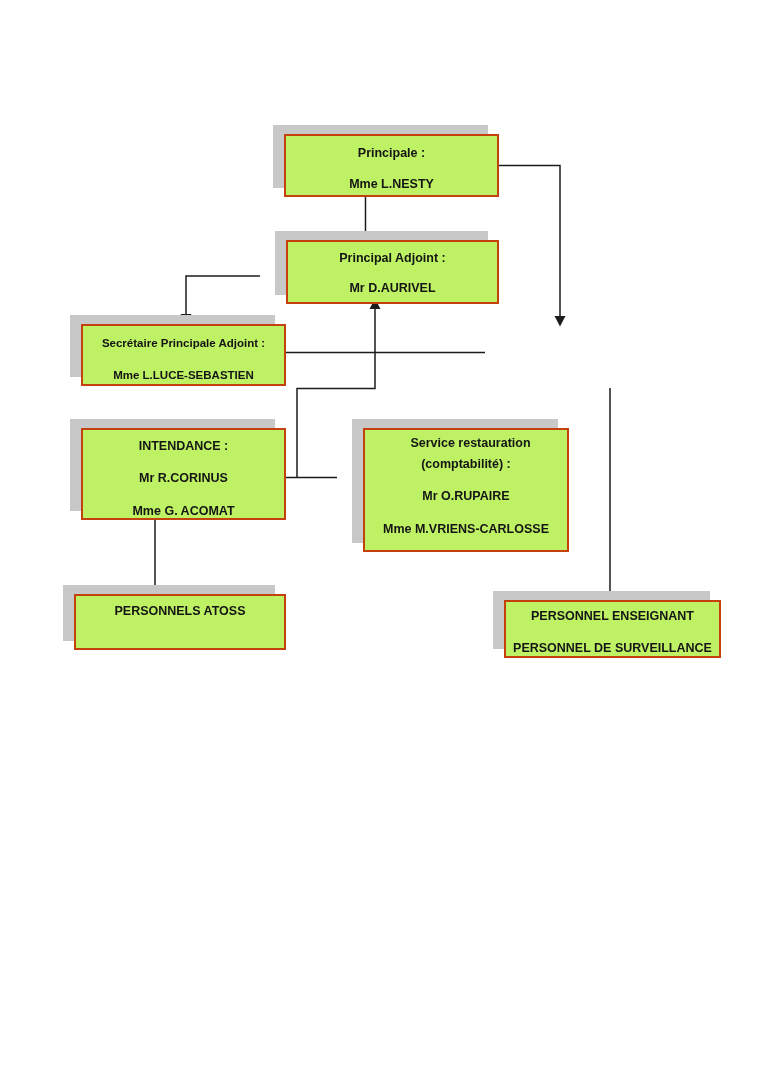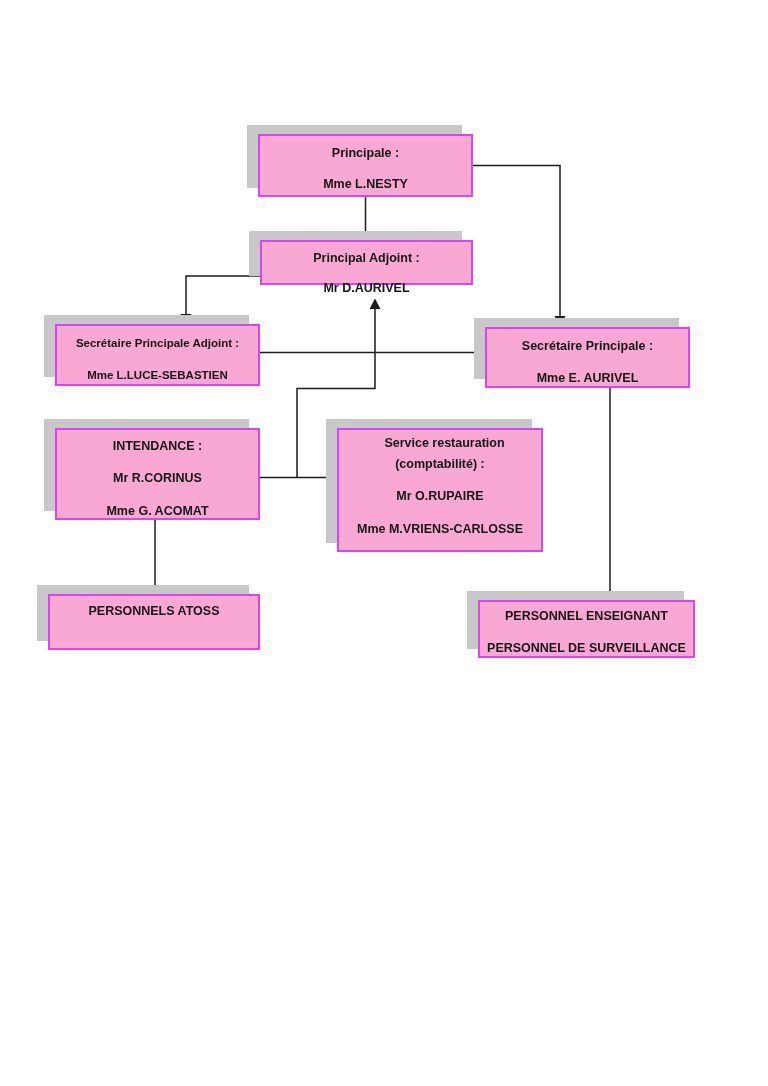--- a/index.html
+++ b/index.html
@@ -18,35 +18,36 @@
   .connectors {
     position: absolute;
     left: 0;
     top: 0;
     width: 768px;
     height: 1086px;
   }
   .node {
     position: absolute;
     box-sizing: border-box;
-    background: #f9a8d4;
-    border: 2px solid #d946ef;
+    background: #bef264;
+    border: 2px solid #c2410c;
     box-shadow: -11px -9px 0 0 #c8c8c8;
     text-align: center;
     color: #151515;
     font-weight: bold;
     font-size: 12.5px;
+    margin-left: 26px;
   }
   .node .bl {
     line-height: 13px;
     white-space: nowrap;
   }
   
   .node-principale            { left: 258px; top: 134px; width: 215px; height: 63px; }
-  .node-principal-adjoint     { left: 260px; top: 240px; width: 213px; height: 45px; }
+  .node-principal-adjoint     { left: 260px; top: 240px; width: 213px; height: 64px; }
   .node-sec-princ-adjoint     { left: 55px;  top: 324px; width: 205px; height: 62px; font-size: 11.5px; }
   .node-sec-principale        { left: 485px; top: 327px; width: 205px; height: 61px; }
   .node-intendance            { left: 55px;  top: 428px; width: 205px; height: 92px; }
   .node-service-restauration  { left: 337px; top: 428px; width: 206px; height: 124px; }
   .node-personnels-atoss      { left: 48px;  top: 594px; width: 212px; height: 56px; }
   .node-personnel-enseignant  { left: 478px; top: 600px; width: 217px; height: 58px; }
 
   
   .node-principale .bl:nth-child(1)           { margin-top: 11px; }
   .node-principale .bl:nth-child(2)           { margin-top: 18px; }
@@ -112,24 +113,20 @@
   <div class="node node-principal-adjoint">
     <div class="bl">Principal Adjoint :</div>
     <div class="bl">Mr D.AURIVEL</div>
   </div>
 
   <div class="node node-sec-princ-adjoint">
     <div class="bl">Secrétaire Principale Adjoint :</div>
     <div class="bl">Mme L.LUCE-SEBASTIEN</div>
   </div>
 
-  <div class="node node-sec-principale">
-    <div class="bl">Secrétaire Principale :</div>
-    <div class="bl">Mme E. AURIVEL</div>
-  </div>
 
   <div class="node node-intendance">
     <div class="bl">INTENDANCE :</div>
     <div class="bl">Mr  R.CORINUS</div>
     <div class="bl">Mme G. ACOMAT</div>
   </div>
 
   <div class="node node-service-restauration">
     <div class="bl">Service restauration</div>
     <div class="bl">(comptabilité) :</div>

